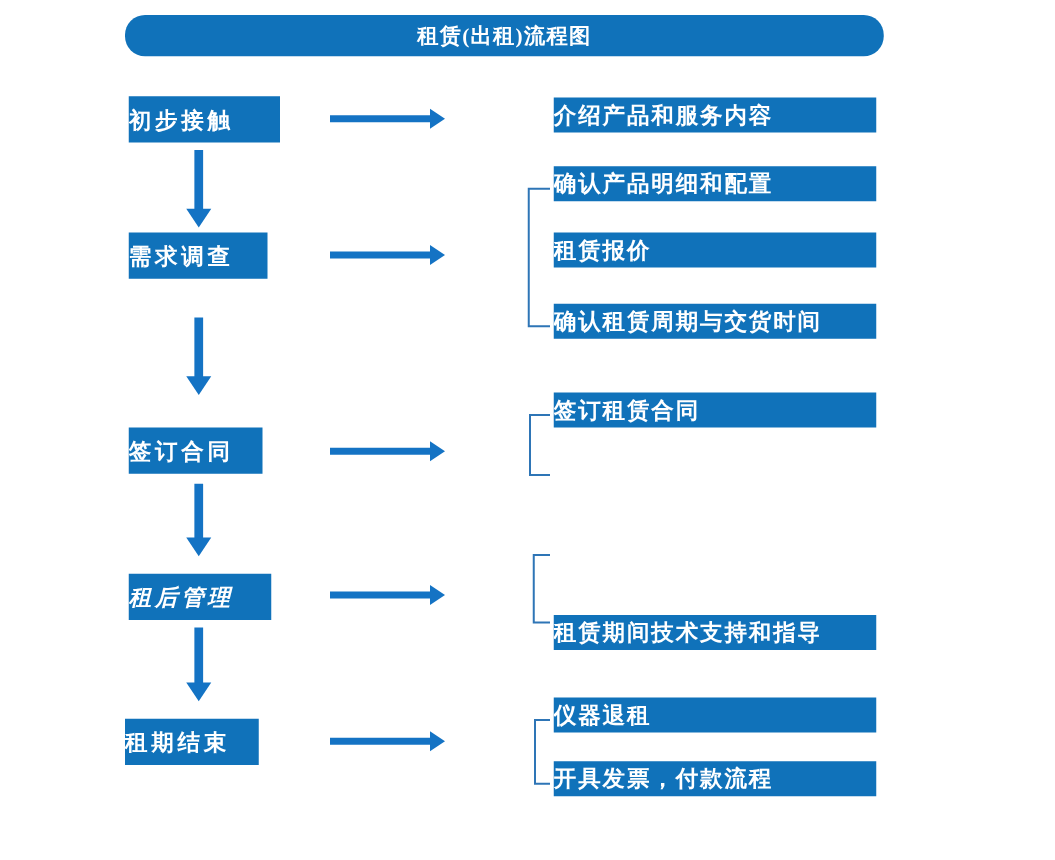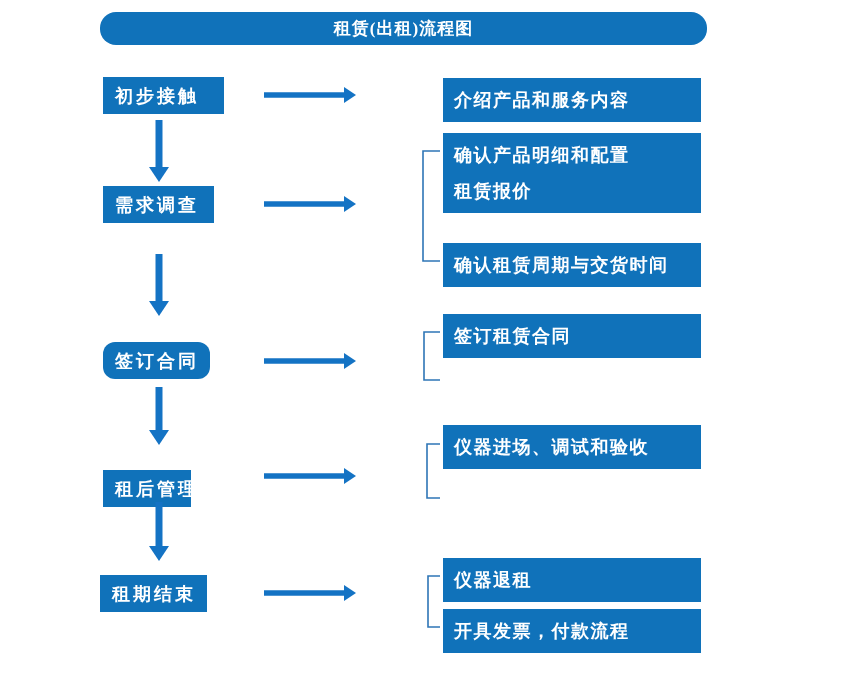--- a/index.html
+++ b/index.html
@@ -40,29 +40,28 @@
     font-weight: bold;
     display: flex;
     align-items: center;
     overflow: hidden;
     white-space: nowrap;
   }
   .lbox {
     height: 37px;
     font-size: 18px;
     letter-spacing: 3px;
-    padding-left: 12px;
   }
   .rbox {
     left: 443px;
     width: 258px;
-    height: 44px;
+    height: 28px;
     font-size: 18px;
     letter-spacing: 1.5px;
-    padding-left: 11px;
+    padding-left: 0;
   }
   svg.connectors {
     position: absolute;
     left: 0; top: 0;
     width: 844px; height: 688px;
     pointer-events: none;
   }
   .h-shaft { stroke: var(--arrow, #1473C4); stroke-width: 5.5px; }
   .v-shaft { stroke: var(--arrow, #1473C4); stroke-width: 7px; }
   .a-head  { fill: var(--arrow, #1473C4); }
@@ -70,33 +69,33 @@
 </style>
 </head>
 <body>
 
 <div class="canvas">
 
   <div class="title-bar">租赁(出租)流程图</div>
 
   <div class="lbox" style="left:103px; top:77px;  width:121px;">初步接触</div>
   <div class="lbox" style="left:103px; top:186px; width:111px;">需求调查</div>
-  <div class="lbox" style="left:103px; top:342px; width:107px;border-radius:12px;">签订合同</div>
-  <div class="lbox" style="left:103px; top:470px; width:88px;">租后管理</div>
+  <div class="lbox" style="left:103px; top:342px; width:107px;">签订合同</div>
+  <div class="lbox" style="left:103px; top:459px; width:114px;font-style:italic;">租后管理</div>
   <div class="lbox" style="left:100px; top:575px; width:107px;">租期结束</div>
 
   <div class="rbox" style="top:78px;">介绍产品和服务内容</div>
 
   <div class="rbox" style="top:133px;text-align:center;">确认产品明细和配置</div>
-  <div class="rbox" style="top:169px;">租赁报价</div>
+  <div class="rbox" style="top:186px;">租赁报价</div>
   <div class="rbox" style="top:243px;">确认租赁周期与交货时间</div>
 
   <div class="rbox" style="top:314px;text-align:center;">签订租赁合同</div>
 
-  <div class="rbox" style="top:425px;">仪器进场、调试和验收</div>
+  <div class="rbox" style="top:492px;">租赁期间技术支持和指导</div>
 
   <div class="rbox" style="top:609px;">开具发票，付款流程</div>
   <div class="rbox" style="top:558px;">仪器退租</div>
 
   <svg class="connectors" viewBox="0 0 844 688">
 
     <g>
       <line class="h-shaft" x1="264" y1="95" x2="344" y2="95"></line>
       <polygon class="a-head" points="344,87 356,95 344,103"></polygon>
     </g>

